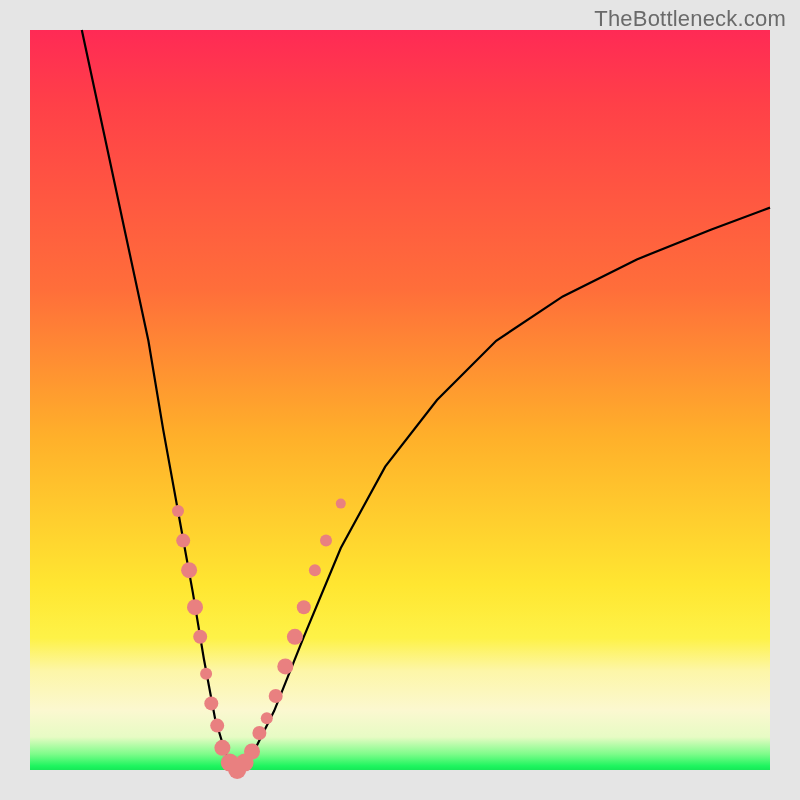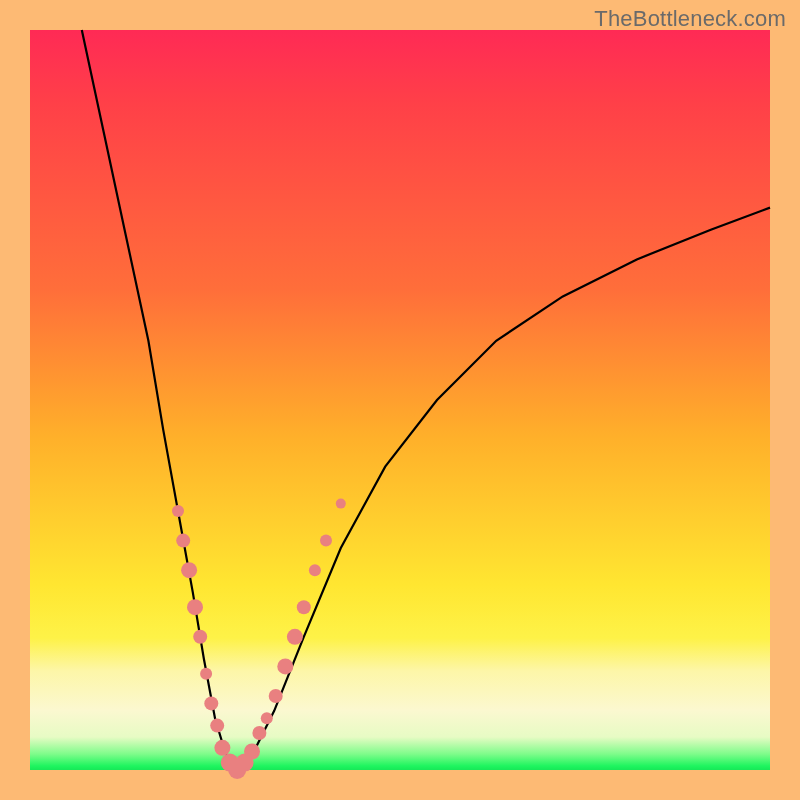--- a/index.html
+++ b/index.html
@@ -10,21 +10,21 @@
     overflow: hidden;
     background: #000;
     font-family: Arial, Helvetica, sans-serif;
   }
   .frame {
     position: absolute;
     left: 0;
     top: 0;
     width: 800px;
     height: 800px;
-    background: #fdba74;
+    background: #e5e5e5;
   }
   .plot {
     position: absolute;
     left: 30px;
     top: 30px;
     width: 740px;
     height: 740px;
     
     background: linear-gradient(to bottom,
       #ff2a55 0%,

